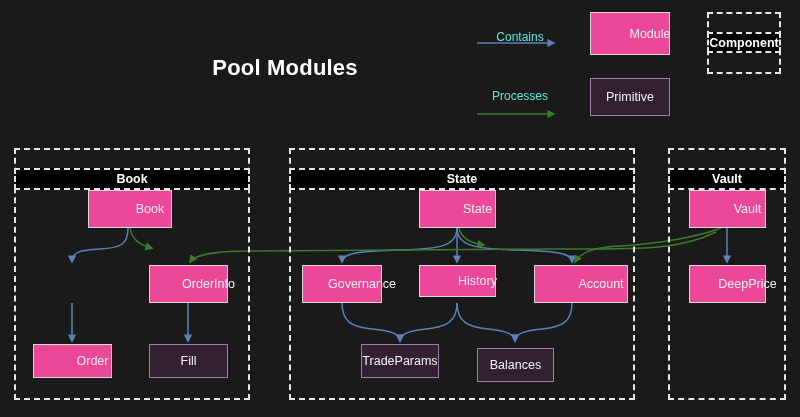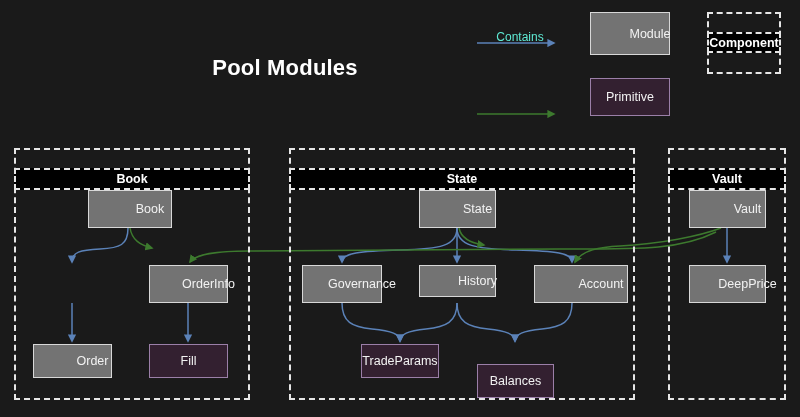--- a/index.html
+++ b/index.html
@@ -52,21 +52,21 @@
     box-sizing: border-box;
     display: flex;
     align-items: center;
     justify-content: center;
     color: #f2f2f2;
     font-size: 12.5px;
     text-align: center;
     white-space: nowrap;
   }
   .node.module {
-    background: #737373;
+    background: #ec4899;
     border: 1.5px solid #d8d8d8;
     padding-left: 40px;
   }
   .node.primitive {
     background: #332030;
     border: 1.5px solid #9b7fa8;
   }
 
   
   .group {
@@ -130,20 +130,21 @@
       <path marker-end="" d="M 459 228 C 461 238 470 243 484 245"></path>
     </g>
 
     <path d="M 477 43 L 554 43" fill="none" stroke="#5b82b8" stroke-width="1.5" marker-end="url(#arrow-blue)"></path>
     <path d="M 477 114 L 554 114" fill="none" stroke="#3d7a2e" stroke-width="1.5" marker-end="url(#arrow-green)"></path>
   </svg>
 
   <div class="title">Pool Modules</div>
 
   <div class="legend-label legend-contains-label">Contains</div>
+  <div class="legend-label legend-processes-label">Processes</div>
 
   <div class="node module" style="left:590px; top:12px; width:80px; height:43px;">
     <span>Module</span>
   </div>
   <div class="node primitive" style="left:590px; top:78px; width:80px; height:38px;">
     <span>Primitive</span>
   </div>
 
   <div class="group" style="left:707px; top:12px; width:74px; height:62px;"></div>
   <div class="group-header" style="left:707px; top:12px; width:74px; height:21px;">
@@ -186,21 +187,21 @@
   </div>
   <div class="node module" style="left:419px; top:265px; width:77px; height:32px;">
     <span>History</span>
   </div>
   <div class="node module" style="left:534px; top:265px; width:94px; height:38px;">
     <span>Account</span>
   </div>
   <div class="node primitive" style="left:361px; top:344px; width:78px; height:34px;">
     <span>TradeParams</span>
   </div>
-  <div class="node primitive" style="left:477px; top:364px; width:77px; height:34px;">
+  <div class="node primitive" style="left:477px; top:348px; width:77px; height:34px;">
     <span>Balances</span>
   </div>
 
   <div class="node module" style="left:689px; top:190px; width:77px; height:38px;">
     <span>Vault</span>
   </div>
   <div class="node module" style="left:689px; top:265px; width:77px; height:38px;">
     <span>DeepPrice</span>
   </div>
 

